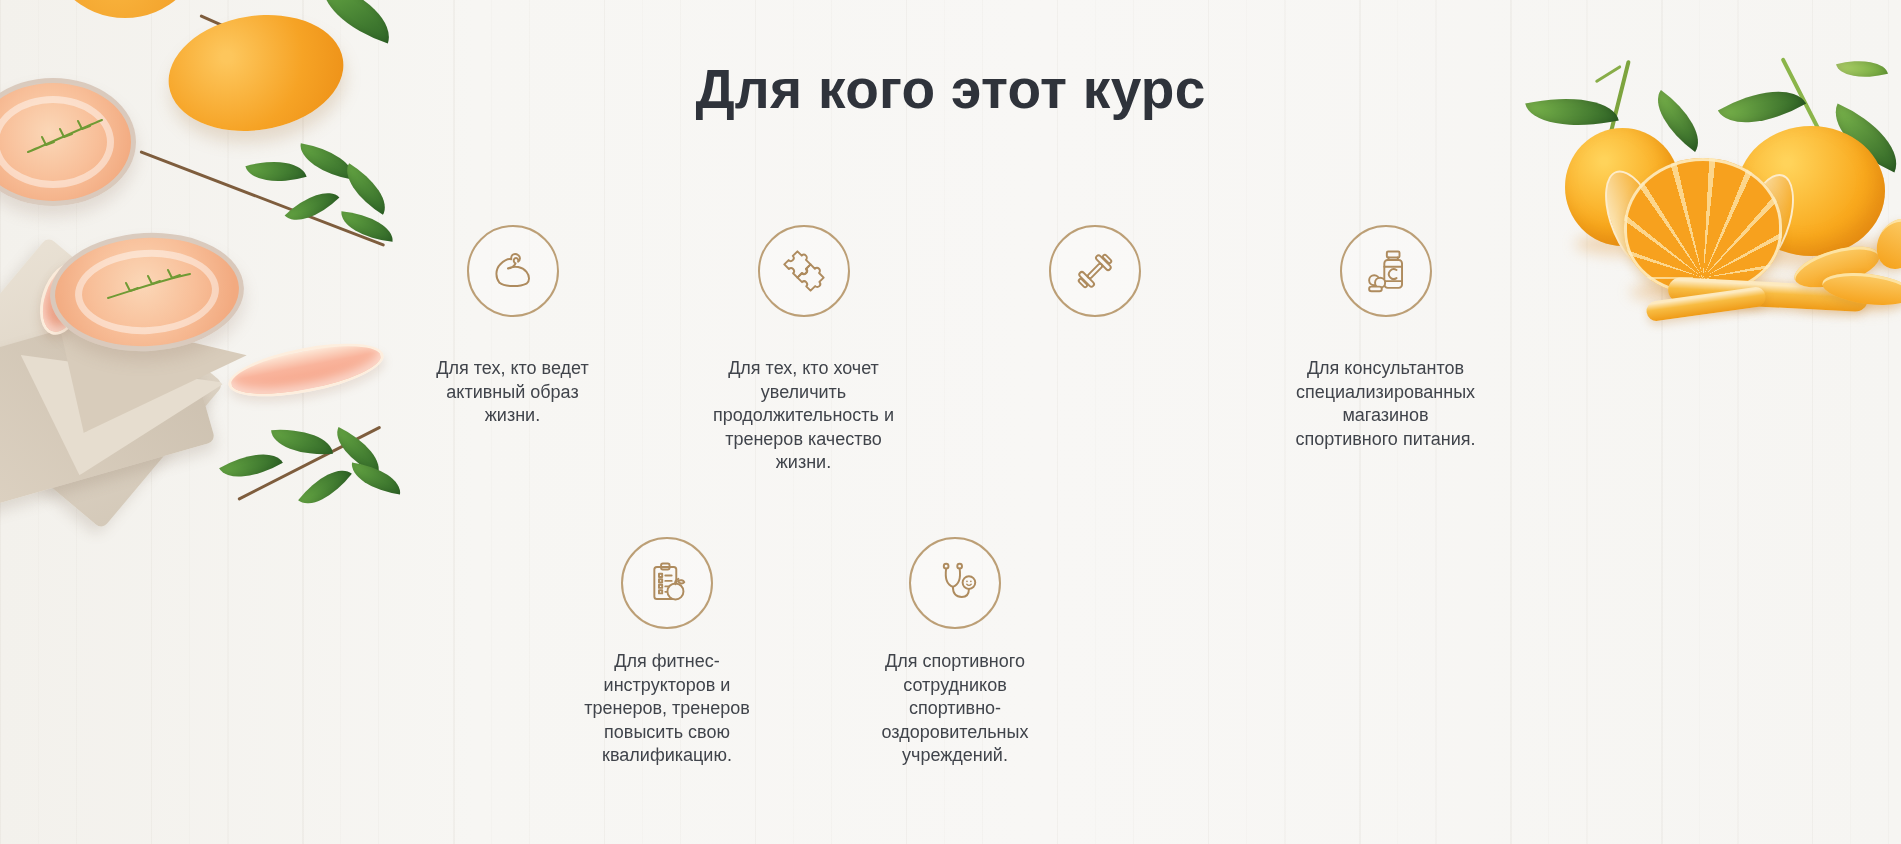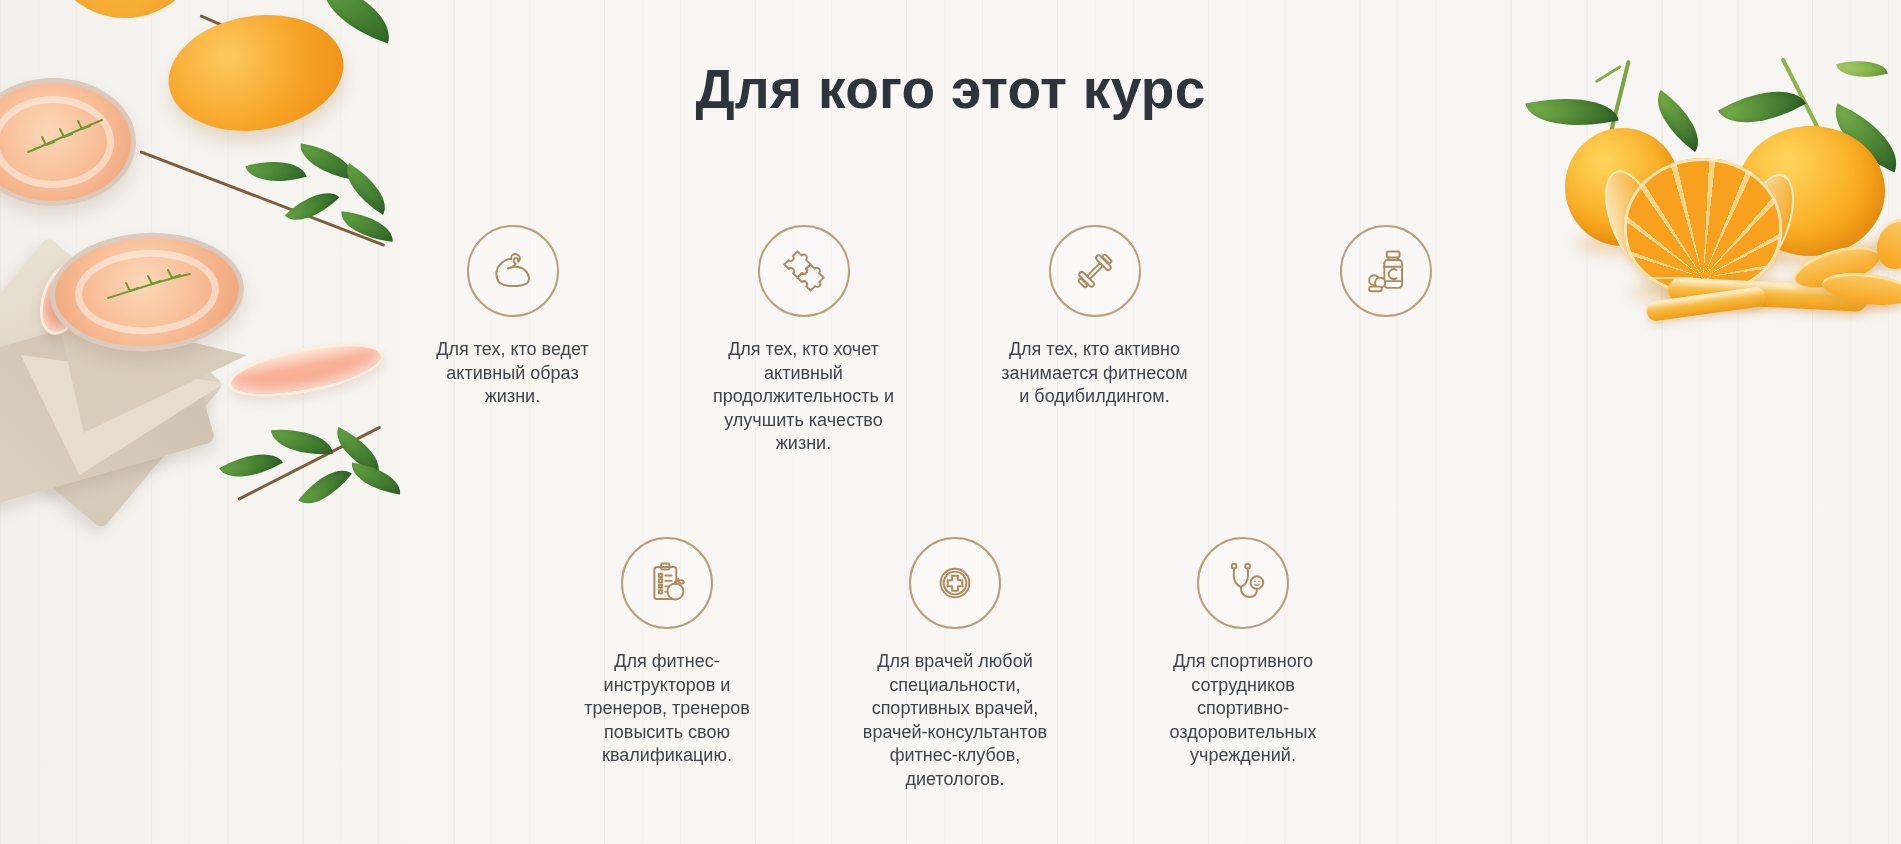--- a/index.html
+++ b/index.html
@@ -64,21 +64,21 @@
     background: linear-gradient(180deg,#fccc67,#f6a41f);
     box-shadow: inset 0 3px 0 rgba(253,230,170,.9), 0 4px 8px rgba(190,120,30,.25); }
 
   
   .title {
     position:absolute; z-index:5; left:0; right:0; top:57px; text-align:center;
     font-size:55px; font-weight:700; letter-spacing:.3px; color:#2f333b;
   }
   .row { position:absolute; z-index:5; display:flex; }
   .row1 { top:225px; left:367px; width:1170px; }
-  .row1 .item { width:291px; }
+  .row1 .item { width:291px;gap:19px; }
   .row2 { top:537px; left:523px; width:864px; }
   .row2 .item { width:288px; }
   .item { display:flex; flex-direction:column; align-items:center; }
   .icon-circle { width:92px; height:92px; border:2px solid #bc9f76; border-radius:50%;
     display:flex; align-items:center; justify-content:center; margin-bottom:21px;
     background: rgba(255,255,255,.25); }
   .icon-circle svg { stroke:#ae8b5e; fill:none; stroke-width:2.3; stroke-linecap:round; stroke-linejoin:round; }
   .item-text { font-size:18px; line-height:23.5px; color:#40444b; text-align:center; }
 </style>
 </head>
@@ -180,51 +180,51 @@
 
     <div class="item">
       <div class="icon-circle">
         <svg width="54" height="54" viewBox="0 0 64 64">
           <g transform="rotate(45 32 32)">
             <path transform="translate(10 21)" d="M0 0 h7.25 a3.5 3.5 0 1 1 7 0 H22 v7.25 a3.5 3.5 0 1 1 0 7 V22 h-7.25 a3.5 3.5 0 1 0 -7 0 H0 v-7.25 a3.5 3.5 0 1 0 0 -7 Z"></path>
             <path transform="translate(32 21)" d="M0 0 h7.25 a3.5 3.5 0 1 1 7 0 H22 v7.25 a3.5 3.5 0 1 1 0 7 V22 h-7.25 a3.5 3.5 0 1 0 -7 0 H0 v-7.25 a3.5 3.5 0 1 0 0 -7 Z"></path>
           </g>
         </svg>
       </div>
-      <p class="item-text" style="max-width:205px">Для тех, кто хочет активный продолжительность и улучшить качество жизни.</p>
+      <p class="item-text" style="max-width:205px">Для тех, кто хочет увеличить продолжительность и тренеров качество жизни.</p>
     </div>
 
     <div class="item">
       <div class="icon-circle">
         <svg width="54" height="54" viewBox="0 0 64 64">
           <g transform="rotate(-45 32 32)">
             <rect x="21" y="29.5" width="22" height="5" rx="2.5"></rect>
             <rect x="15" y="21" width="6" height="22" rx="3"></rect>
             <rect x="43" y="21" width="6" height="22" rx="3"></rect>
             <rect x="9.5" y="26" width="4.5" height="12" rx="2.25"></rect>
             <rect x="50" y="26" width="4.5" height="12" rx="2.25"></rect>
           </g>
         </svg>
       </div>
-      <p class="item-text" style="max-width:196px">Для тех, кто активно занимается фитнесом и бодибилдингом.</p>
     </div>
 
     <div class="item">
       <div class="icon-circle">
         <svg width="54" height="54" viewBox="0 0 64 64">
           <rect x="33" y="9" width="15" height="7" rx="1.5"></rect>
           <path d="M35 16 v3 M46 16 v3"></path>
           <rect x="30" y="19" width="21" height="33" rx="4"></rect>
           <path d="M30 27 h21 M30 44 h21"></path>
           <path d="M44.5 30.8 a5.8 5.8 0 1 0 0 9.6"></path>
           <circle cx="18" cy="43" r="6" fill="#f8f7f5"></circle>
           <circle cx="25" cy="46" r="6" fill="#f8f7f5"></circle>
           <rect x="12" y="50.5" width="15" height="5.5" rx="2.75" fill="#f8f7f5"></rect>
         </svg>
       </div>
+      <p class="item-text" style="max-width:192px">Для консультантов специализированных магазинов спортивного питания.</p>
     </div>
   </div>
 
   <div class="row row2">
 
     <div class="item">
       <div class="icon-circle">
         <svg width="54" height="54" viewBox="0 0 64 64">
           <rect x="17" y="13" width="26" height="38" rx="3"></rect>
           <rect x="25" y="9" width="10" height="7" rx="2"></rect>
@@ -237,30 +237,20 @@
           <rect x="22.5" y="40.5" width="3.8" height="3.8"></rect>
           <path d="M30 42.5 h6"></path>
           <circle cx="42" cy="42" r="9.5" fill="#f8f7f5"></circle>
           <path d="M42 33.5 c-1 -3 1 -5.5 3.5 -6.5"></path>
           <path d="M45 30 c3 -2.5 6.5 -1 7.5 1 c-2 2.5 -5.5 2 -7.5 -1 z"></path>
         </svg>
       </div>
       <p class="item-text" style="max-width:192px">Для фитнес-инструкторов и тренеров, тренеров повысить свою квалификацию.</p>
     </div>
 
-    <div class="item">
-      <div class="icon-circle">
-        <svg width="54" height="54" viewBox="0 0 64 64">
-          <circle cx="32" cy="32" r="17"></circle>
-          <circle cx="32" cy="32" r="13.5"></circle>
-          <path d="M28.5 23.5 h7 v5.3 h5.2 v7 h-5.2 v5.3 h-7 v-5.3 h-5.2 v-7 h5.2 z"></path>
-        </svg>
-      </div>
-      <p class="item-text" style="max-width:206px">Для врачей любой специальности, спортивных врачей, врачей-консультантов фитнес-клубов, диетологов.</p>
-    </div>
 
     <div class="item">
       <div class="icon-circle">
         <svg width="54" height="54" viewBox="0 0 64 64">
           <circle cx="21.5" cy="12" r="2.8"></circle>
           <circle cx="37.5" cy="12" r="2.8"></circle>
           <path d="M21.5 15 C20 26 22 34 29.5 36.5 C37 34 39 26 37.5 15"></path>
           <path d="M29.5 36.5 C29.5 44.5 33.5 48.5 40 48.5 C45.5 48.5 48.5 45 48.5 39"></path>
           <circle cx="48.5" cy="31.5" r="7.5"></circle>
           <circle cx="46.2" cy="30" r="1" fill="#ae8b5e" stroke="none"></circle>

